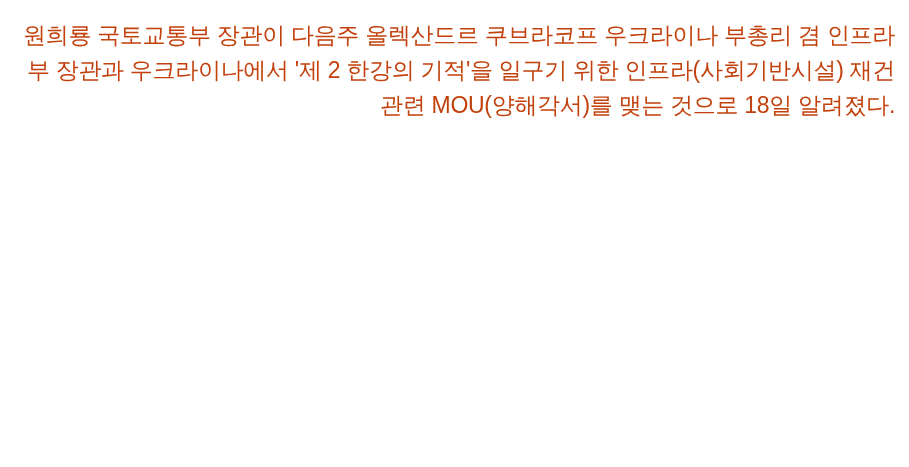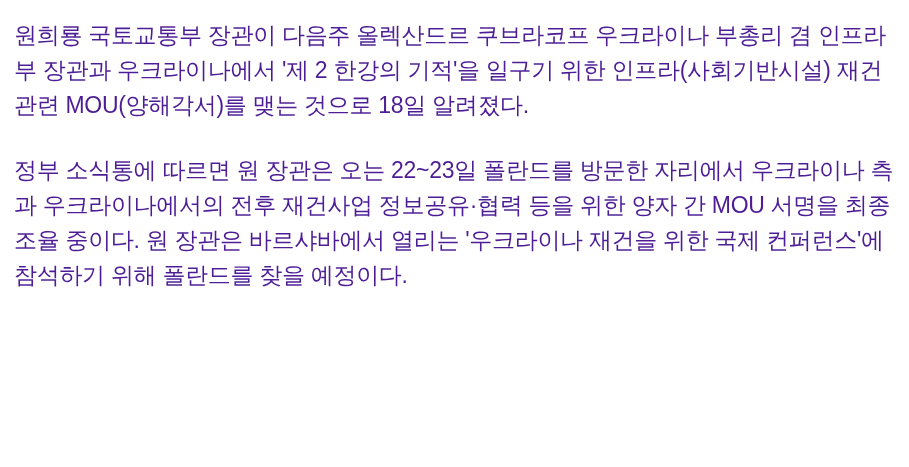--- a/index.html
+++ b/index.html
@@ -12,33 +12,32 @@
     background: #ffffff;
     overflow: hidden;
   }
   .article-body {
     box-sizing: border-box;
     width: 909px;
     padding: 18px 14px 0 14px;
     font-family: "Liberation Sans", "DejaVu Sans", sans-serif;
     font-size: 23px;
     line-height: 35px;
-    color: #4c1d95;
+    color: #c2410c;
     letter-spacing: -0.3px;
-    text-align: left;
+    text-align: right;
     word-break: break-all;
     overflow-wrap: break-word;
   }
   .article-body p {
     margin: 0 0 30px 0;
     padding: 0;
   }
   .article-body p:last-child {
     margin-bottom: 0;
   }
 </style>
 </head>
 <body>
 
 <div class="article-body">
   <p>원희룡 국토교통부 장관이 다음주 올렉산드르 쿠브라코프 우크라이나 부총리 겸 인프라부 장관과 우크라이나에서 '제 2 한강의 기적'을 일구기 위한 인프라(사회기반시설) 재건 관련 MOU(양해각서)를 맺는 것으로 18일 알려졌다.</p>
-  <p>정부 소식통에 따르면 원 장관은 오는 22~23일 폴란드를 방문한 자리에서 우크라이나 측과 우크라이나에서의 전후 재건사업 정보공유·협력 등을 위한 양자 간 MOU 서명을 최종 조율 중이다. 원 장관은 바르샤바에서 열리는 '우크라이나 재건을 위한 국제 컨퍼런스'에 참석하기 위해 폴란드를 찾을 예정이다.</p>
 </div>
 
 </body></html>

